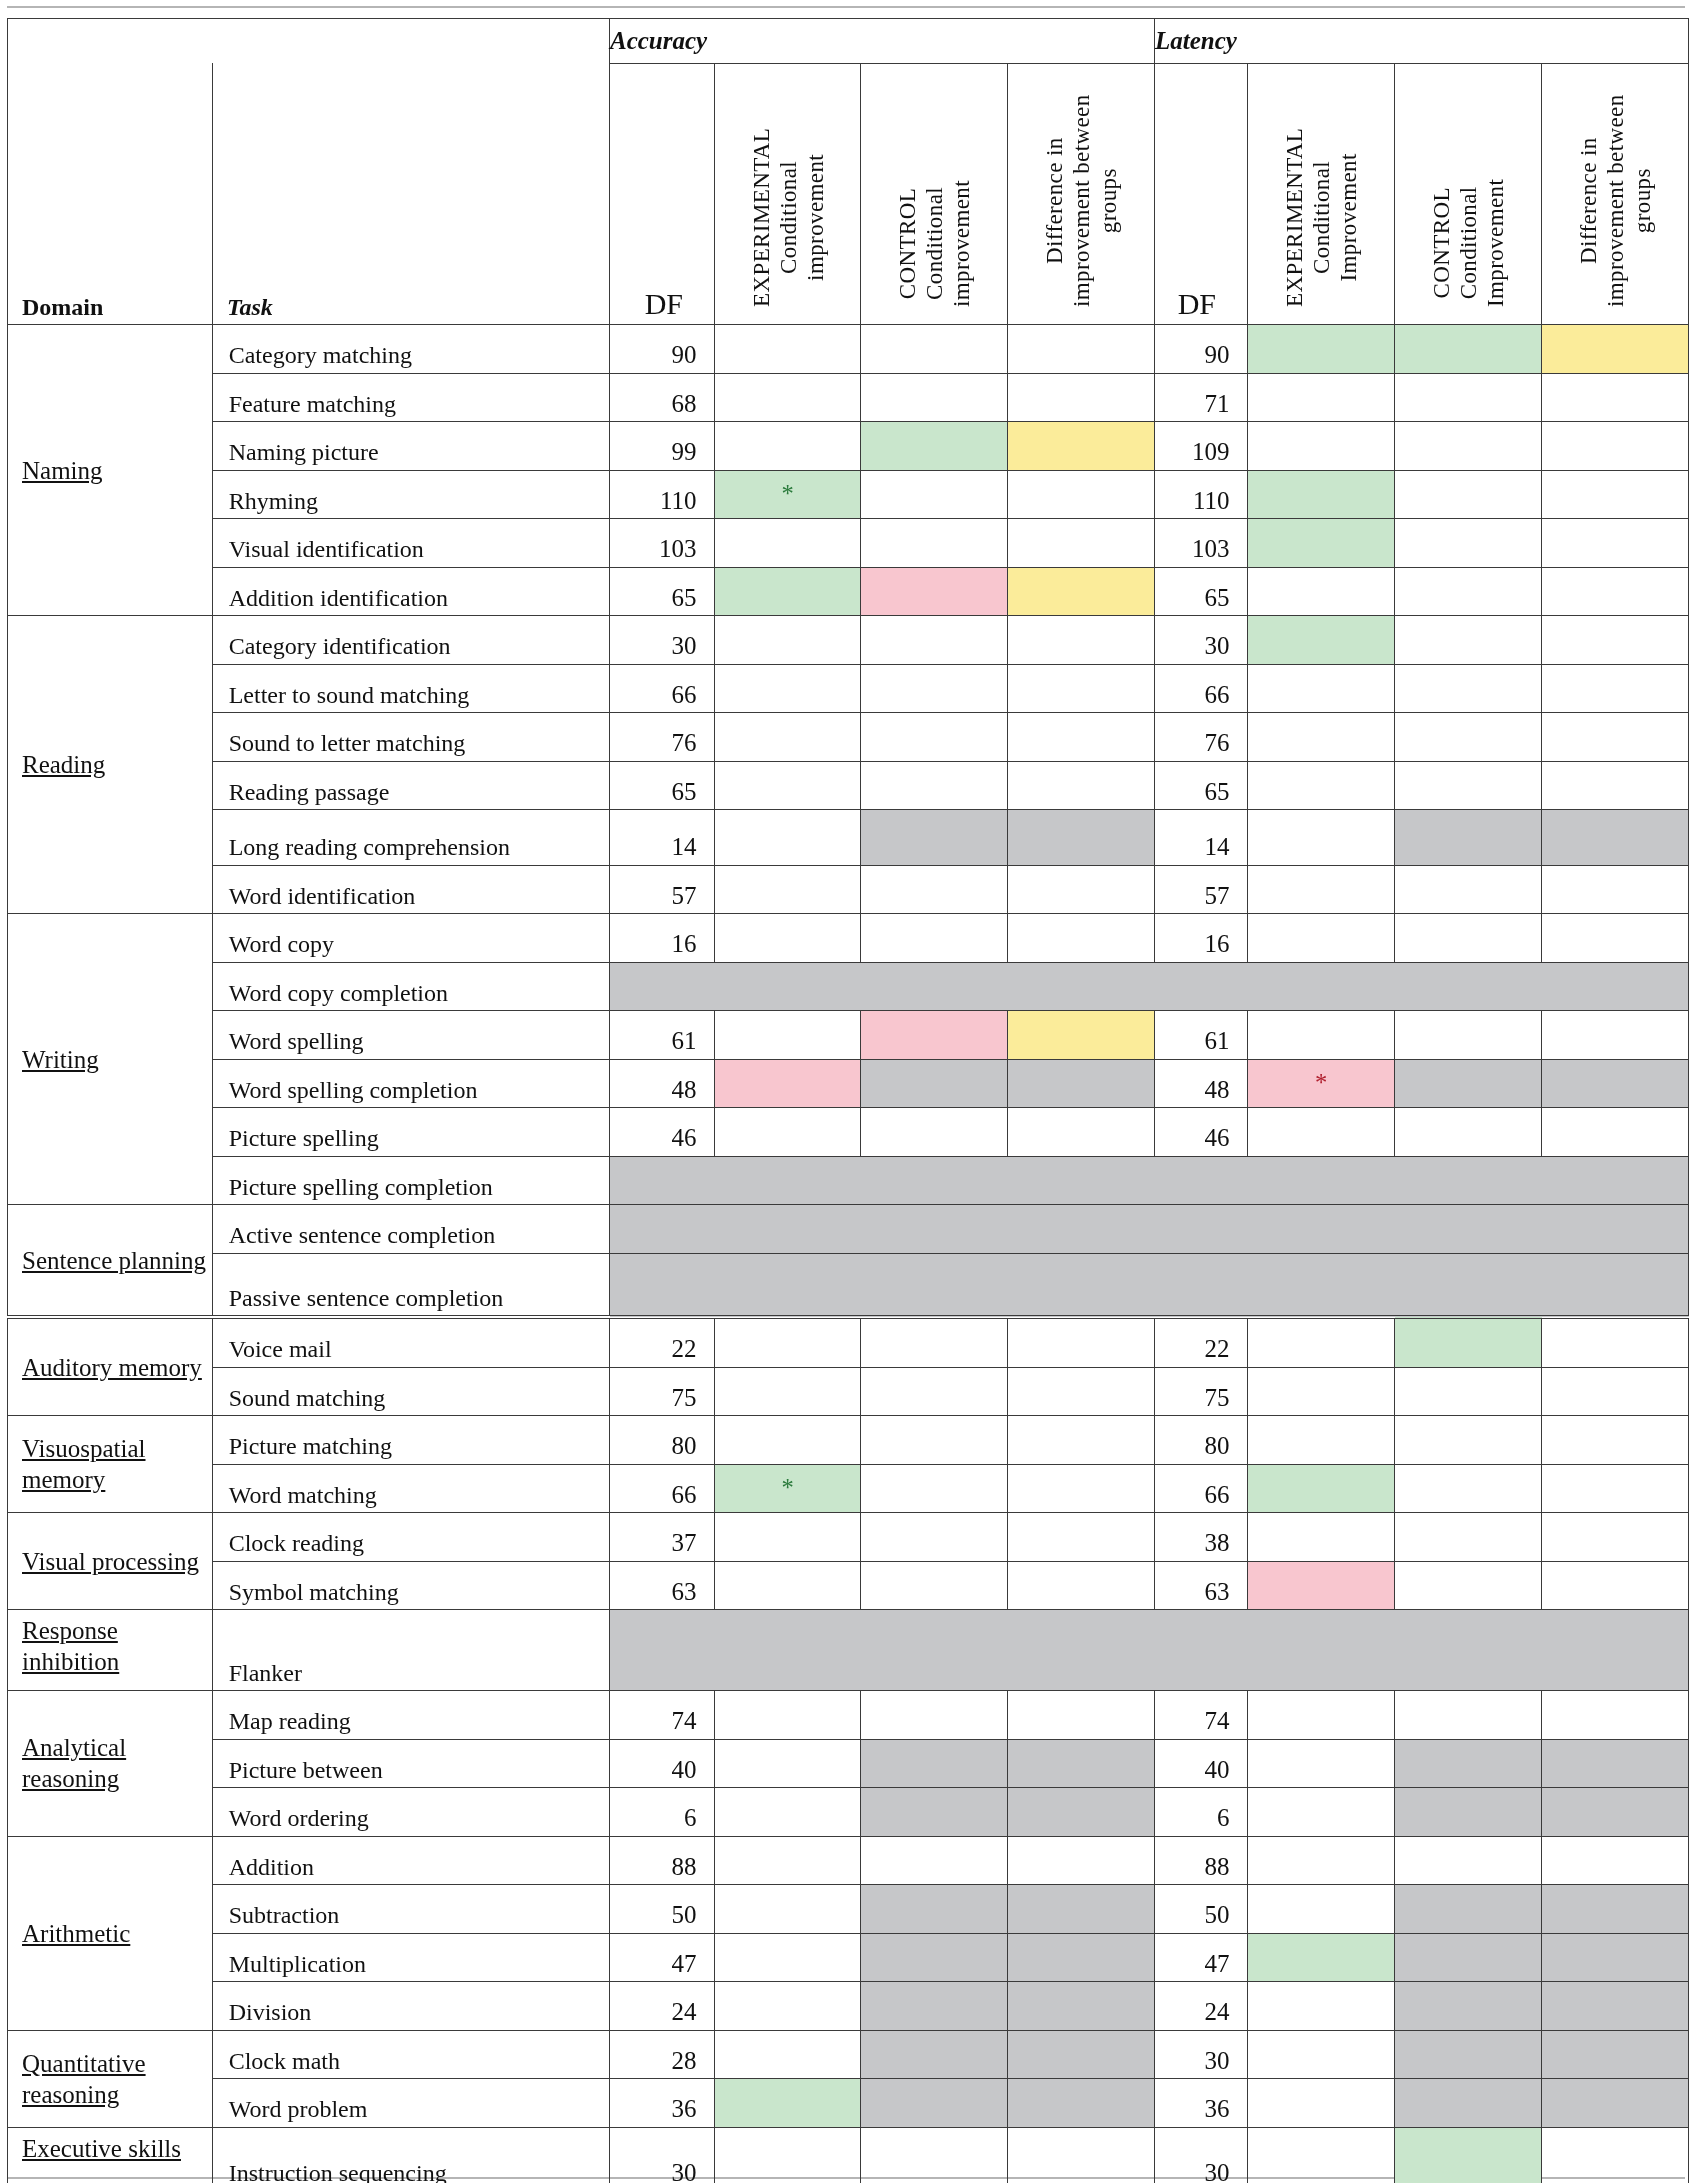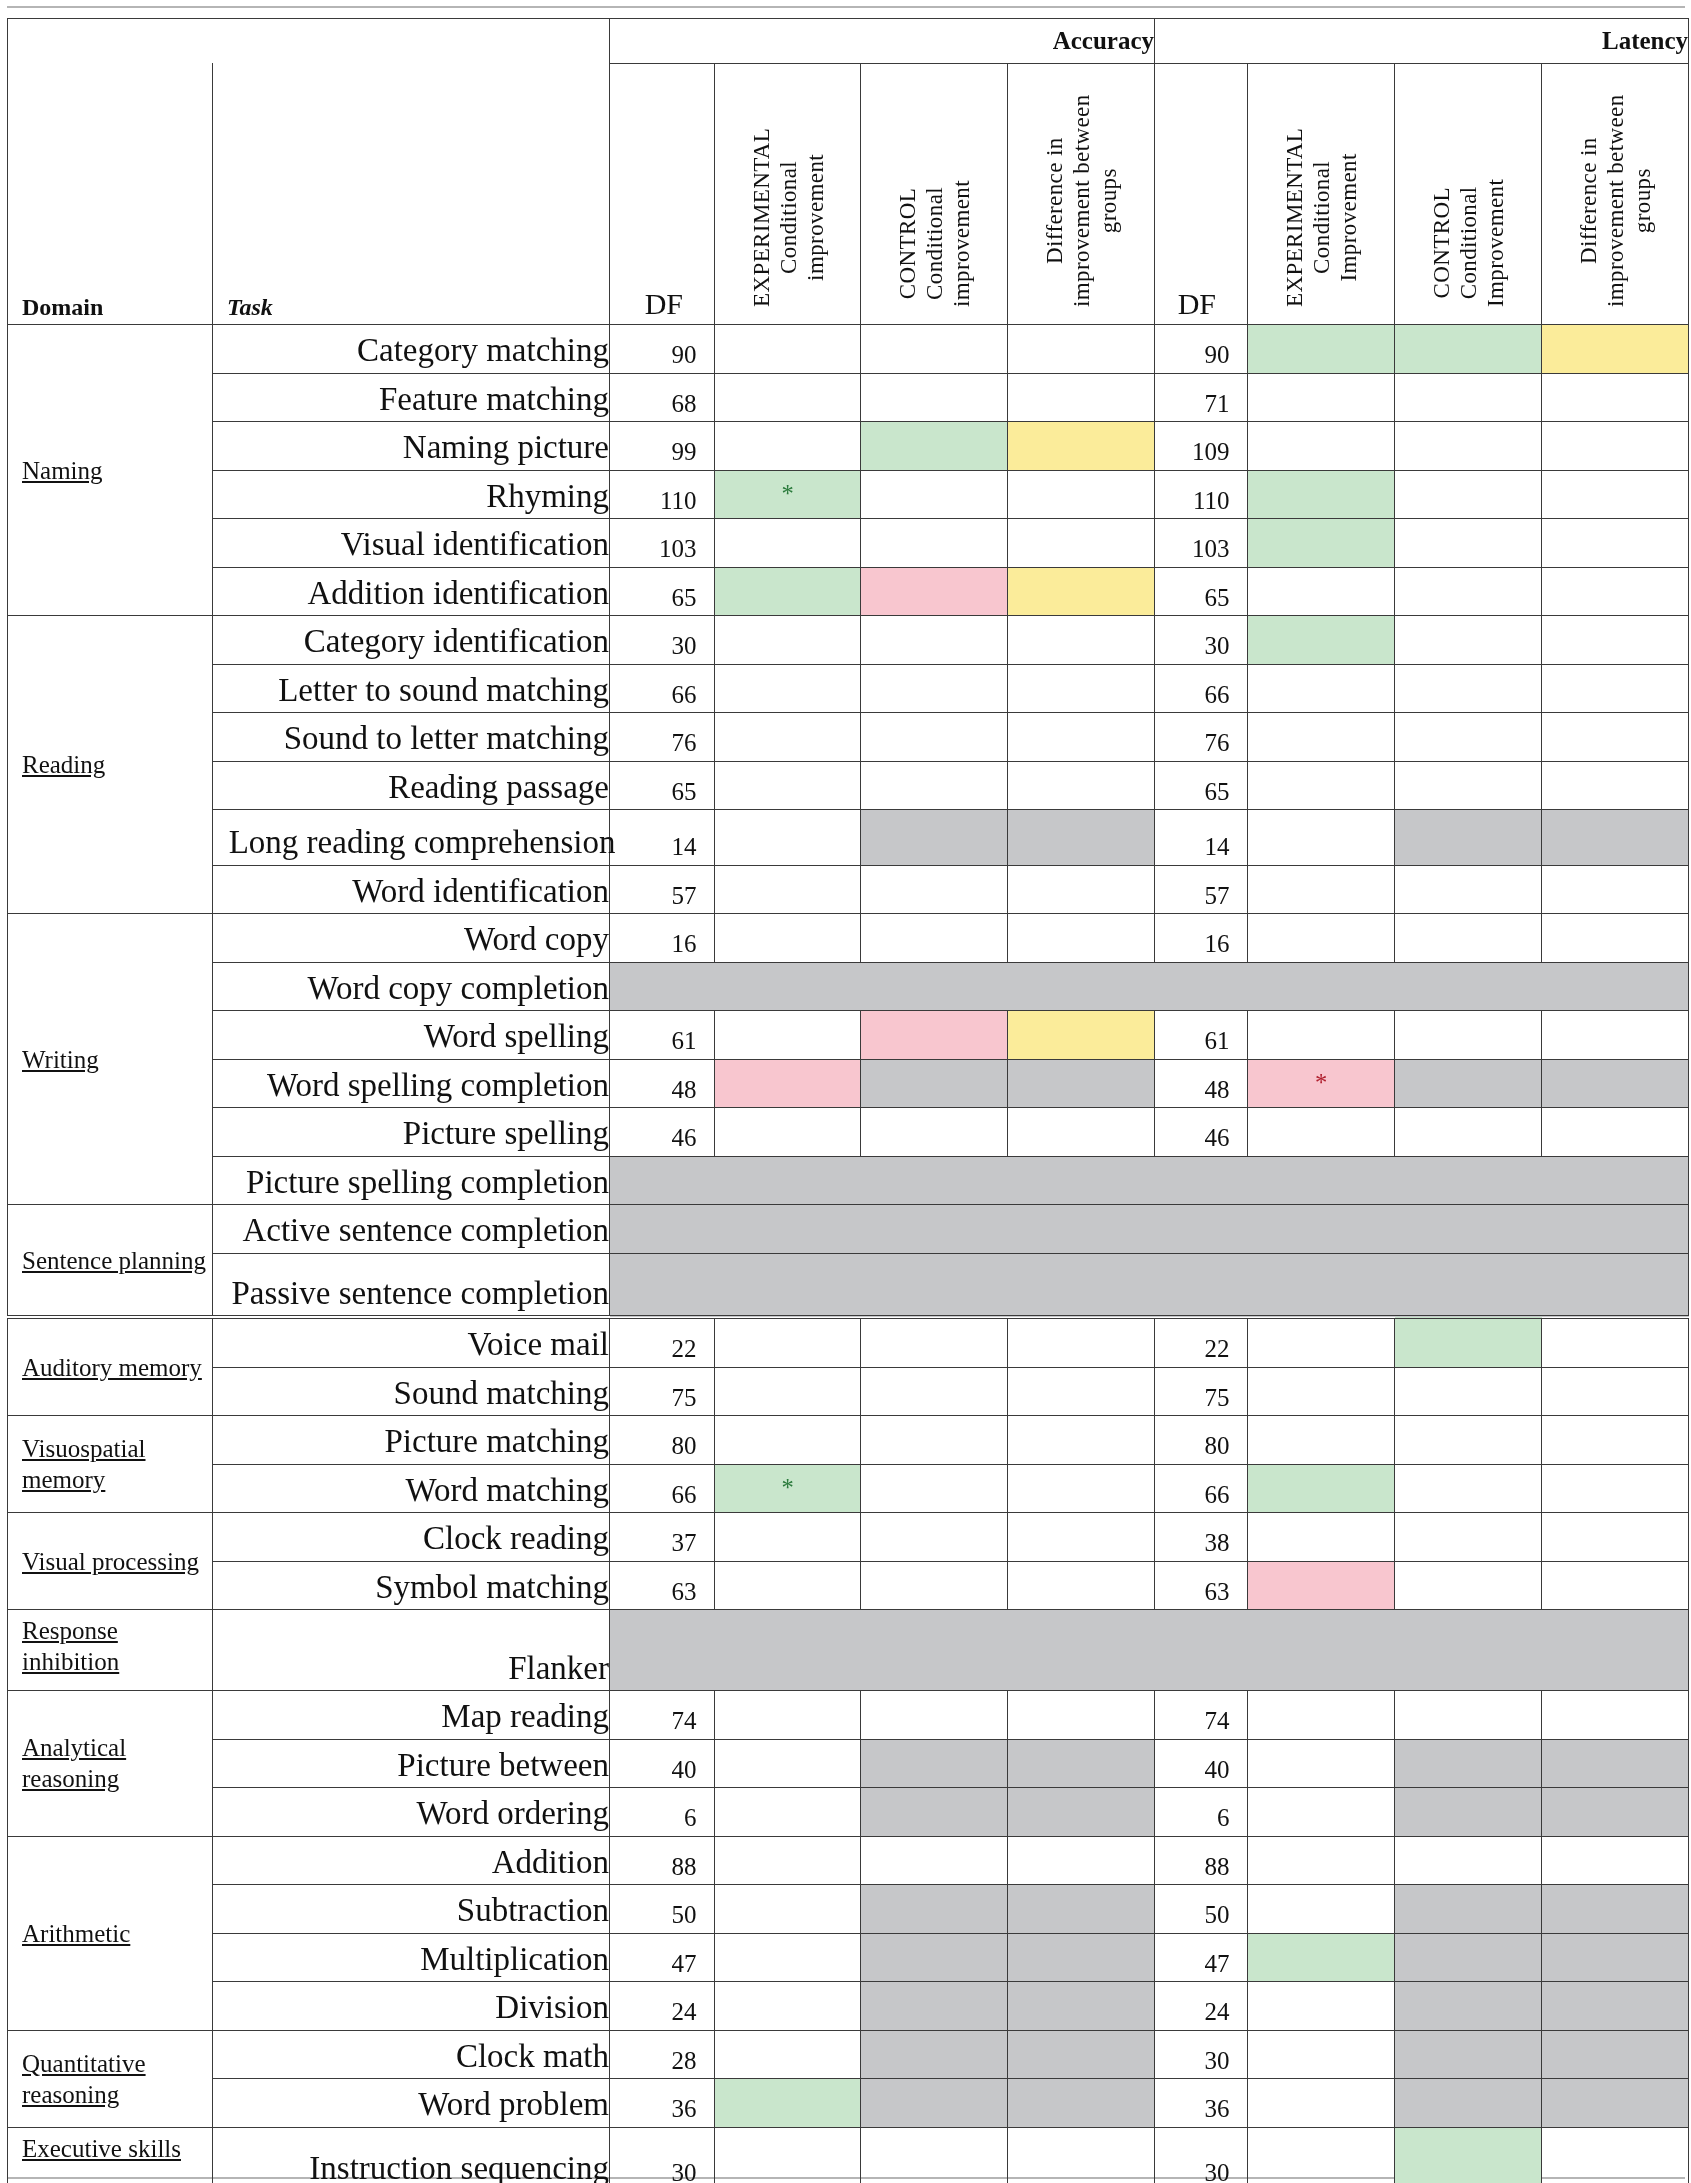--- a/index.html
+++ b/index.html
@@ -1,29 +1,29 @@
 <!DOCTYPE html>
 <html style="font-size:14px"><head>
 <meta charset="utf-8">
 <style>
   html, body { margin:0; padding:0; background:#ffffff; }
   body { width:1692px; height:2184px; position:relative; font-family:"Liberation Serif", "DejaVu Serif", serif; color:#111; overflow:hidden; }
   .rule { position:absolute; left:7px; right:7px; height:1.7px; background:#b5b5b5; }
   table.grid { position:absolute; left:7px; top:17.5px; width:1680px; border-collapse:collapse; table-layout:fixed; }
   table.grid td, table.grid th { border:1.7px solid #3a3a3a; padding:0; font-weight:normal; }
-  .hdr-group { font-weight:bold !important; font-size:25px; text-align:right; height:44px; vertical-align:middle; }
+  .hdr-group { font-weight:bold !important; font-size:25px; text-align:left; height:44px; vertical-align:middle;font-style:italic; }
   .hdr-blank { border-bottom:none !important; }
   .hdr-label { font-weight:bold !important; font-size:24px; text-align:left; vertical-align:bottom; padding:0 0 3.5px 14px !important; }
   .hdr-df { font-size:30px; text-align:right; vertical-align:bottom; padding:0 31px 3.5px 0 !important; }
   .vert { height:257px; vertical-align:bottom; text-align:center; position:relative; }
   .vert .vtxt { position:absolute; left:50%; bottom:17.5px; transform-origin:left bottom; transform:rotate(-90deg) translateY(50%); white-space:nowrap; font-size:23px; line-height:27px; text-align:center; letter-spacing:0.4px; }
   .vert .vtxt span { display:block; }
   td.domain { font-size:25px; vertical-align:middle; padding-left:14px !important; line-height:31px;text-decoration:underline; }
   td.domain.top-al { vertical-align:top; padding-top:5.2px !important; }
-  td.task { font-size:33px; vertical-align:bottom; padding:0 0 3.5px 15.7px !important; white-space:nowrap;text-align:right; }
+  td.task { font-size:24px; vertical-align:bottom; padding:0 0 3.5px 15.7px !important; white-space:nowrap; }
   td.df { font-size:25px; text-align:right; vertical-align:bottom; padding:0 17.5px 3.5px 0 !important; }
   td.cell { text-align:center; vertical-align:middle; font-size:24.5px; }
   .g { background:#c9e6cc; }
   .y { background:#fbec9a; }
   .p { background:#f8c6cf; }
   .x { background:#c6c7c9; }
   .star-g { color:#2a7a3b; }
   .star-r { color:#b01f2e; }
   tr.r54 td { height:44px; }
   tr.r60 td { height:51px; }

